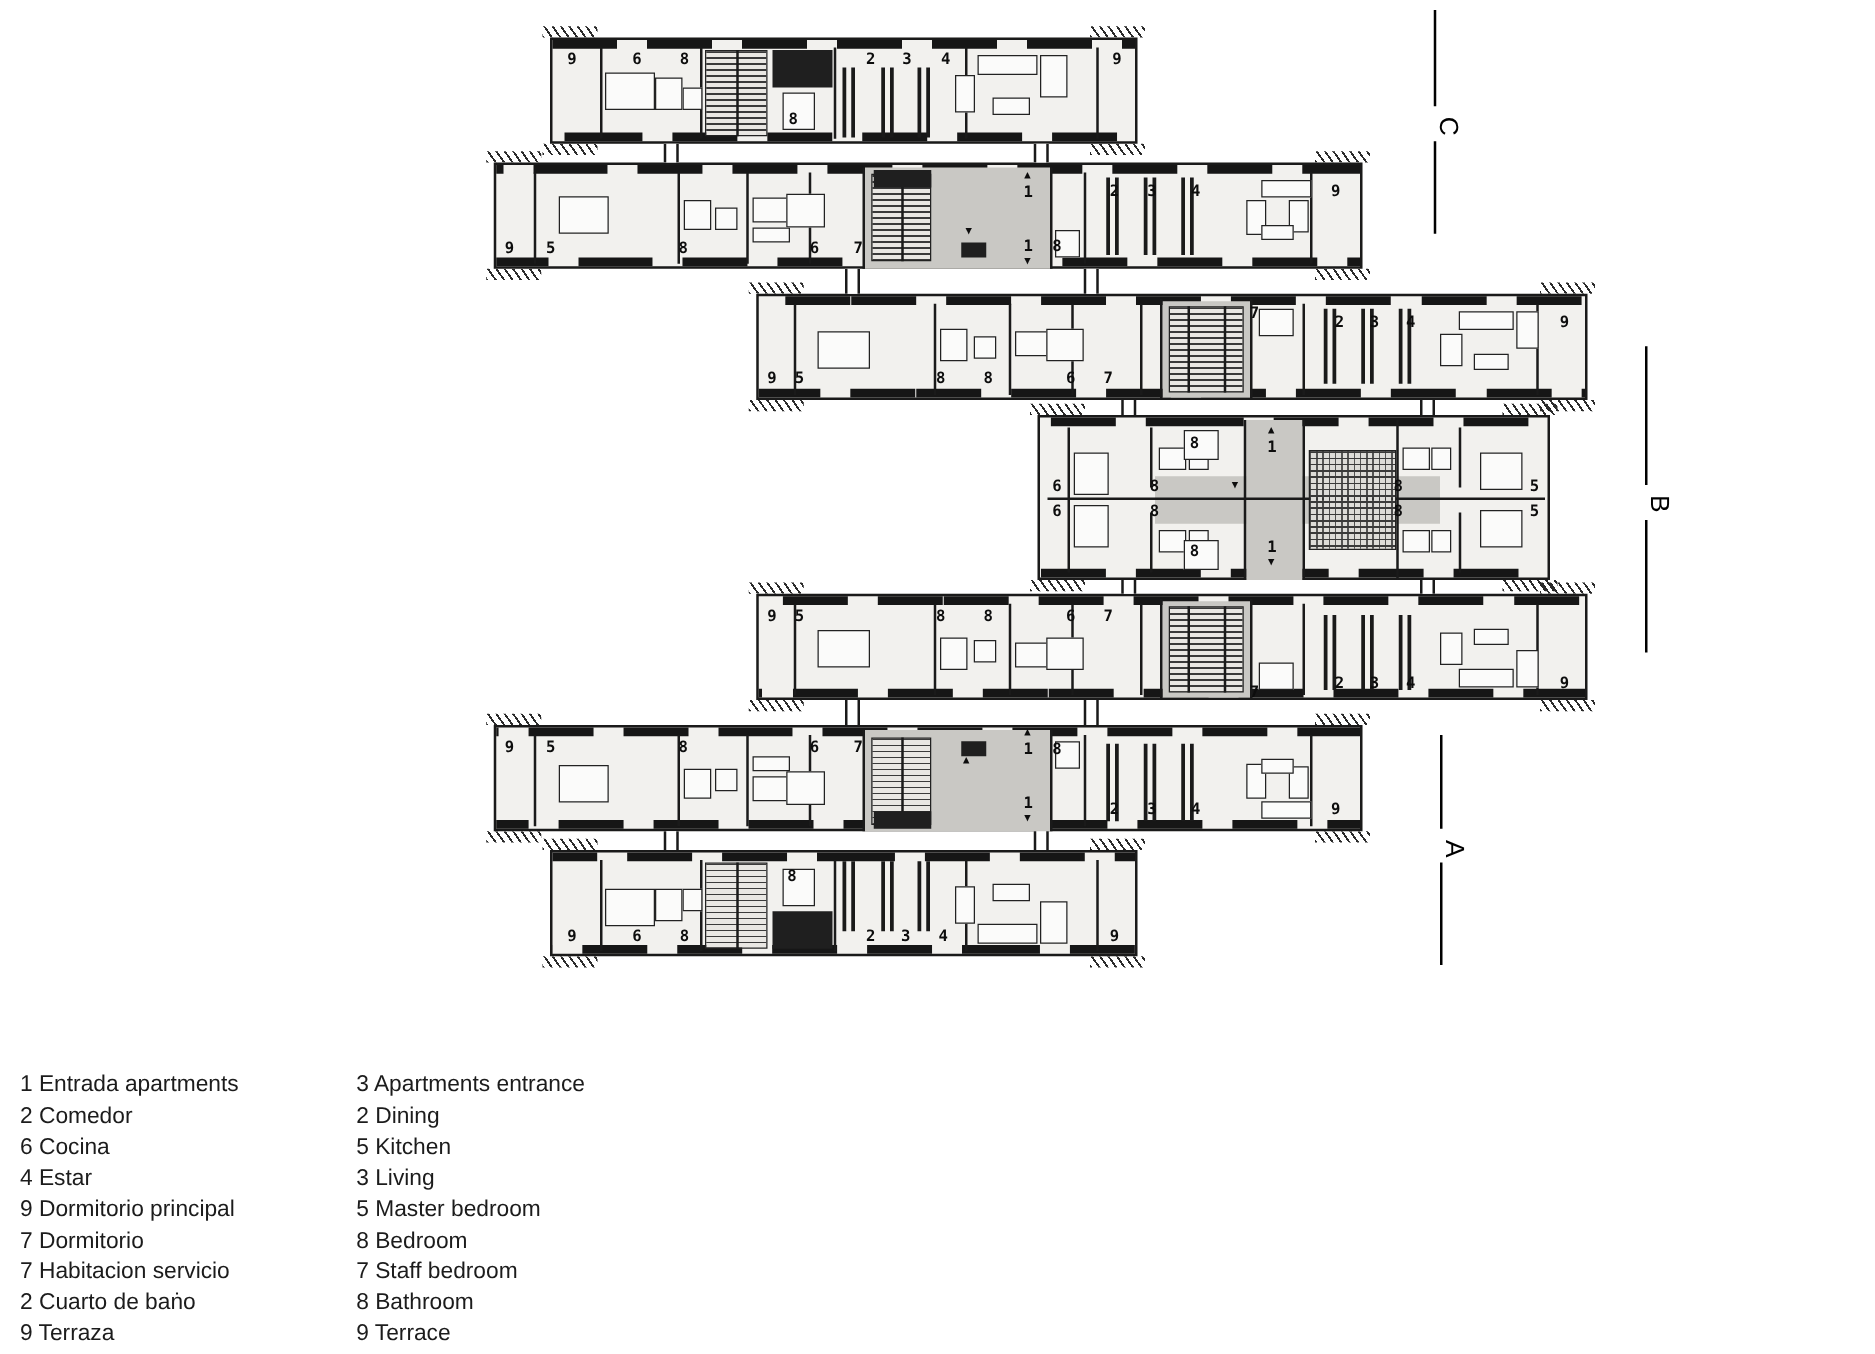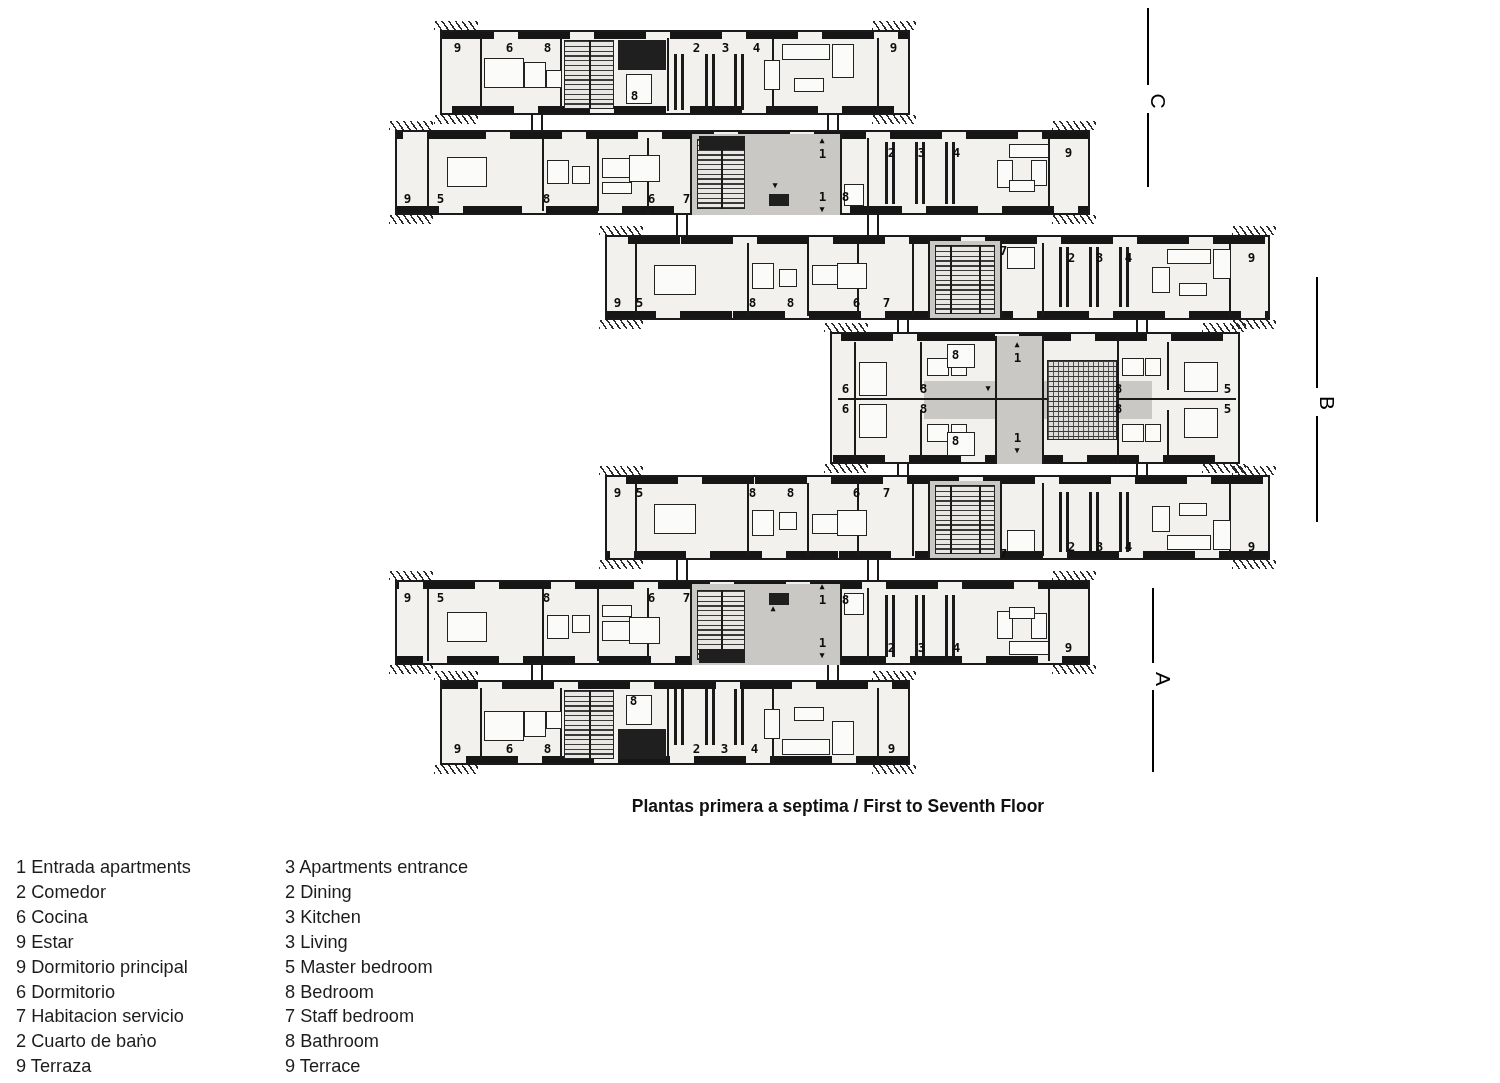--- a/index.html
+++ b/index.html
@@ -383,36 +383,35 @@
       <div class="marker-line" style="left: 1147px; top: 8px; width: 2px; height: 77px;"></div>
       <div class="marker-line" style="left: 1147px; top: 113px; width: 2px; height: 74px;"></div>
       <div class="marker-letter" style="left: 1145px; top: 88px;">C</div>
       <div class="marker-line" style="left: 1316px; top: 277px; width: 2px; height: 111px;"></div>
       <div class="marker-line" style="left: 1316px; top: 416px; width: 2px; height: 106px;"></div>
       <div class="marker-letter" style="left: 1314px; top: 390px;">B</div>
       <div class="marker-line" style="left: 1152px; top: 588px; width: 2px; height: 75px;"></div>
       <div class="marker-line" style="left: 1152px; top: 690px; width: 2px; height: 82px;"></div>
       <div class="marker-letter" style="left: 1150px; top: 666px;">A</div>
     </div>
-  <div class="caption">Plantas primera a septima / First to Seventh Floor</div>
   <div class="legend-col" id="legend-es" style="left:16px;top:855px;">
       <div>1 Entrada apartments</div>
       <div>2 Comedor</div>
       <div>6 Cocina</div>
-      <div>9 Estar</div>
+      <div>4 Estar</div>
       <div>9 Dormitorio principal</div>
-      <div>6 Dormitorio</div>
+      <div>7 Dormitorio</div>
       <div>7 Habitacion servicio</div>
       <div>2 Cuarto de baṅo</div>
       <div>9 Terraza</div>
     </div>
   <div class="legend-col" id="legend-en" style="left:285px;top:855px;">
       <div>3 Apartments entrance</div>
       <div>2 Dining</div>
-      <div>3 Kitchen</div>
+      <div>5 Kitchen</div>
       <div>3 Living</div>
       <div>5 Master bedroom</div>
       <div>8 Bedroom</div>
       <div>7 Staff bedroom</div>
       <div>8 Bathroom</div>
       <div>9 Terrace</div>
     </div>
 </div>
 
 </body></html>

